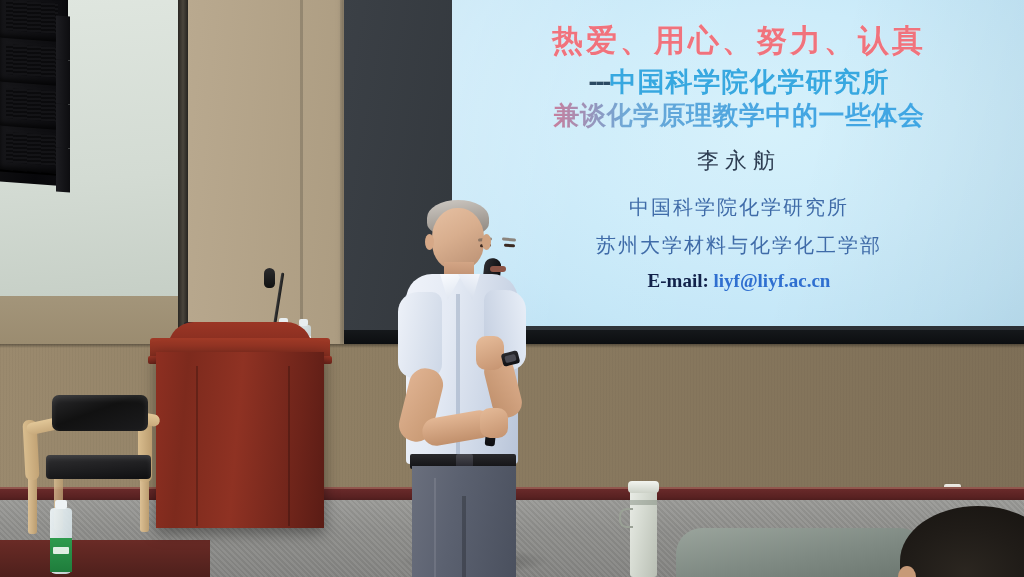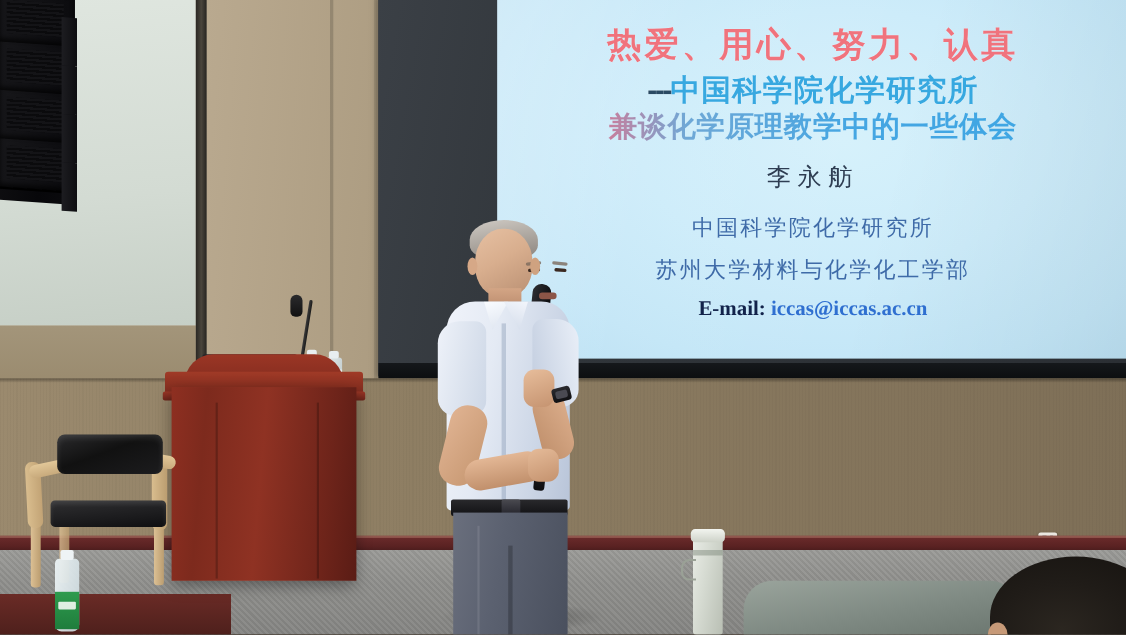--- a/index.html
+++ b/index.html
@@ -547,21 +547,21 @@
       <div class="t-line3">兼谈化学原理教学中的一些体会</div>
 
       <div class="t-name">李永舫</div>
 
       <div class="t-aff1">中国科学院化学研究所</div>
 
       <div class="t-aff2">苏州大学材料与化学化工学部</div>
 
       <div class="t-email">
         <span>E-mail:</span>
-        <span class="addr">iccas@iccas.ac.cn</span>
+        <span class="addr">liyf@liyf.ac.cn</span>
       </div>
 
     </div>
   </div>
   <div class="screen-bottom-edge"></div>
 
   <div class="wainscot"></div>
   <div class="wainscot-lines"></div>
   <div class="wainscot-top-shadow"></div>
 

